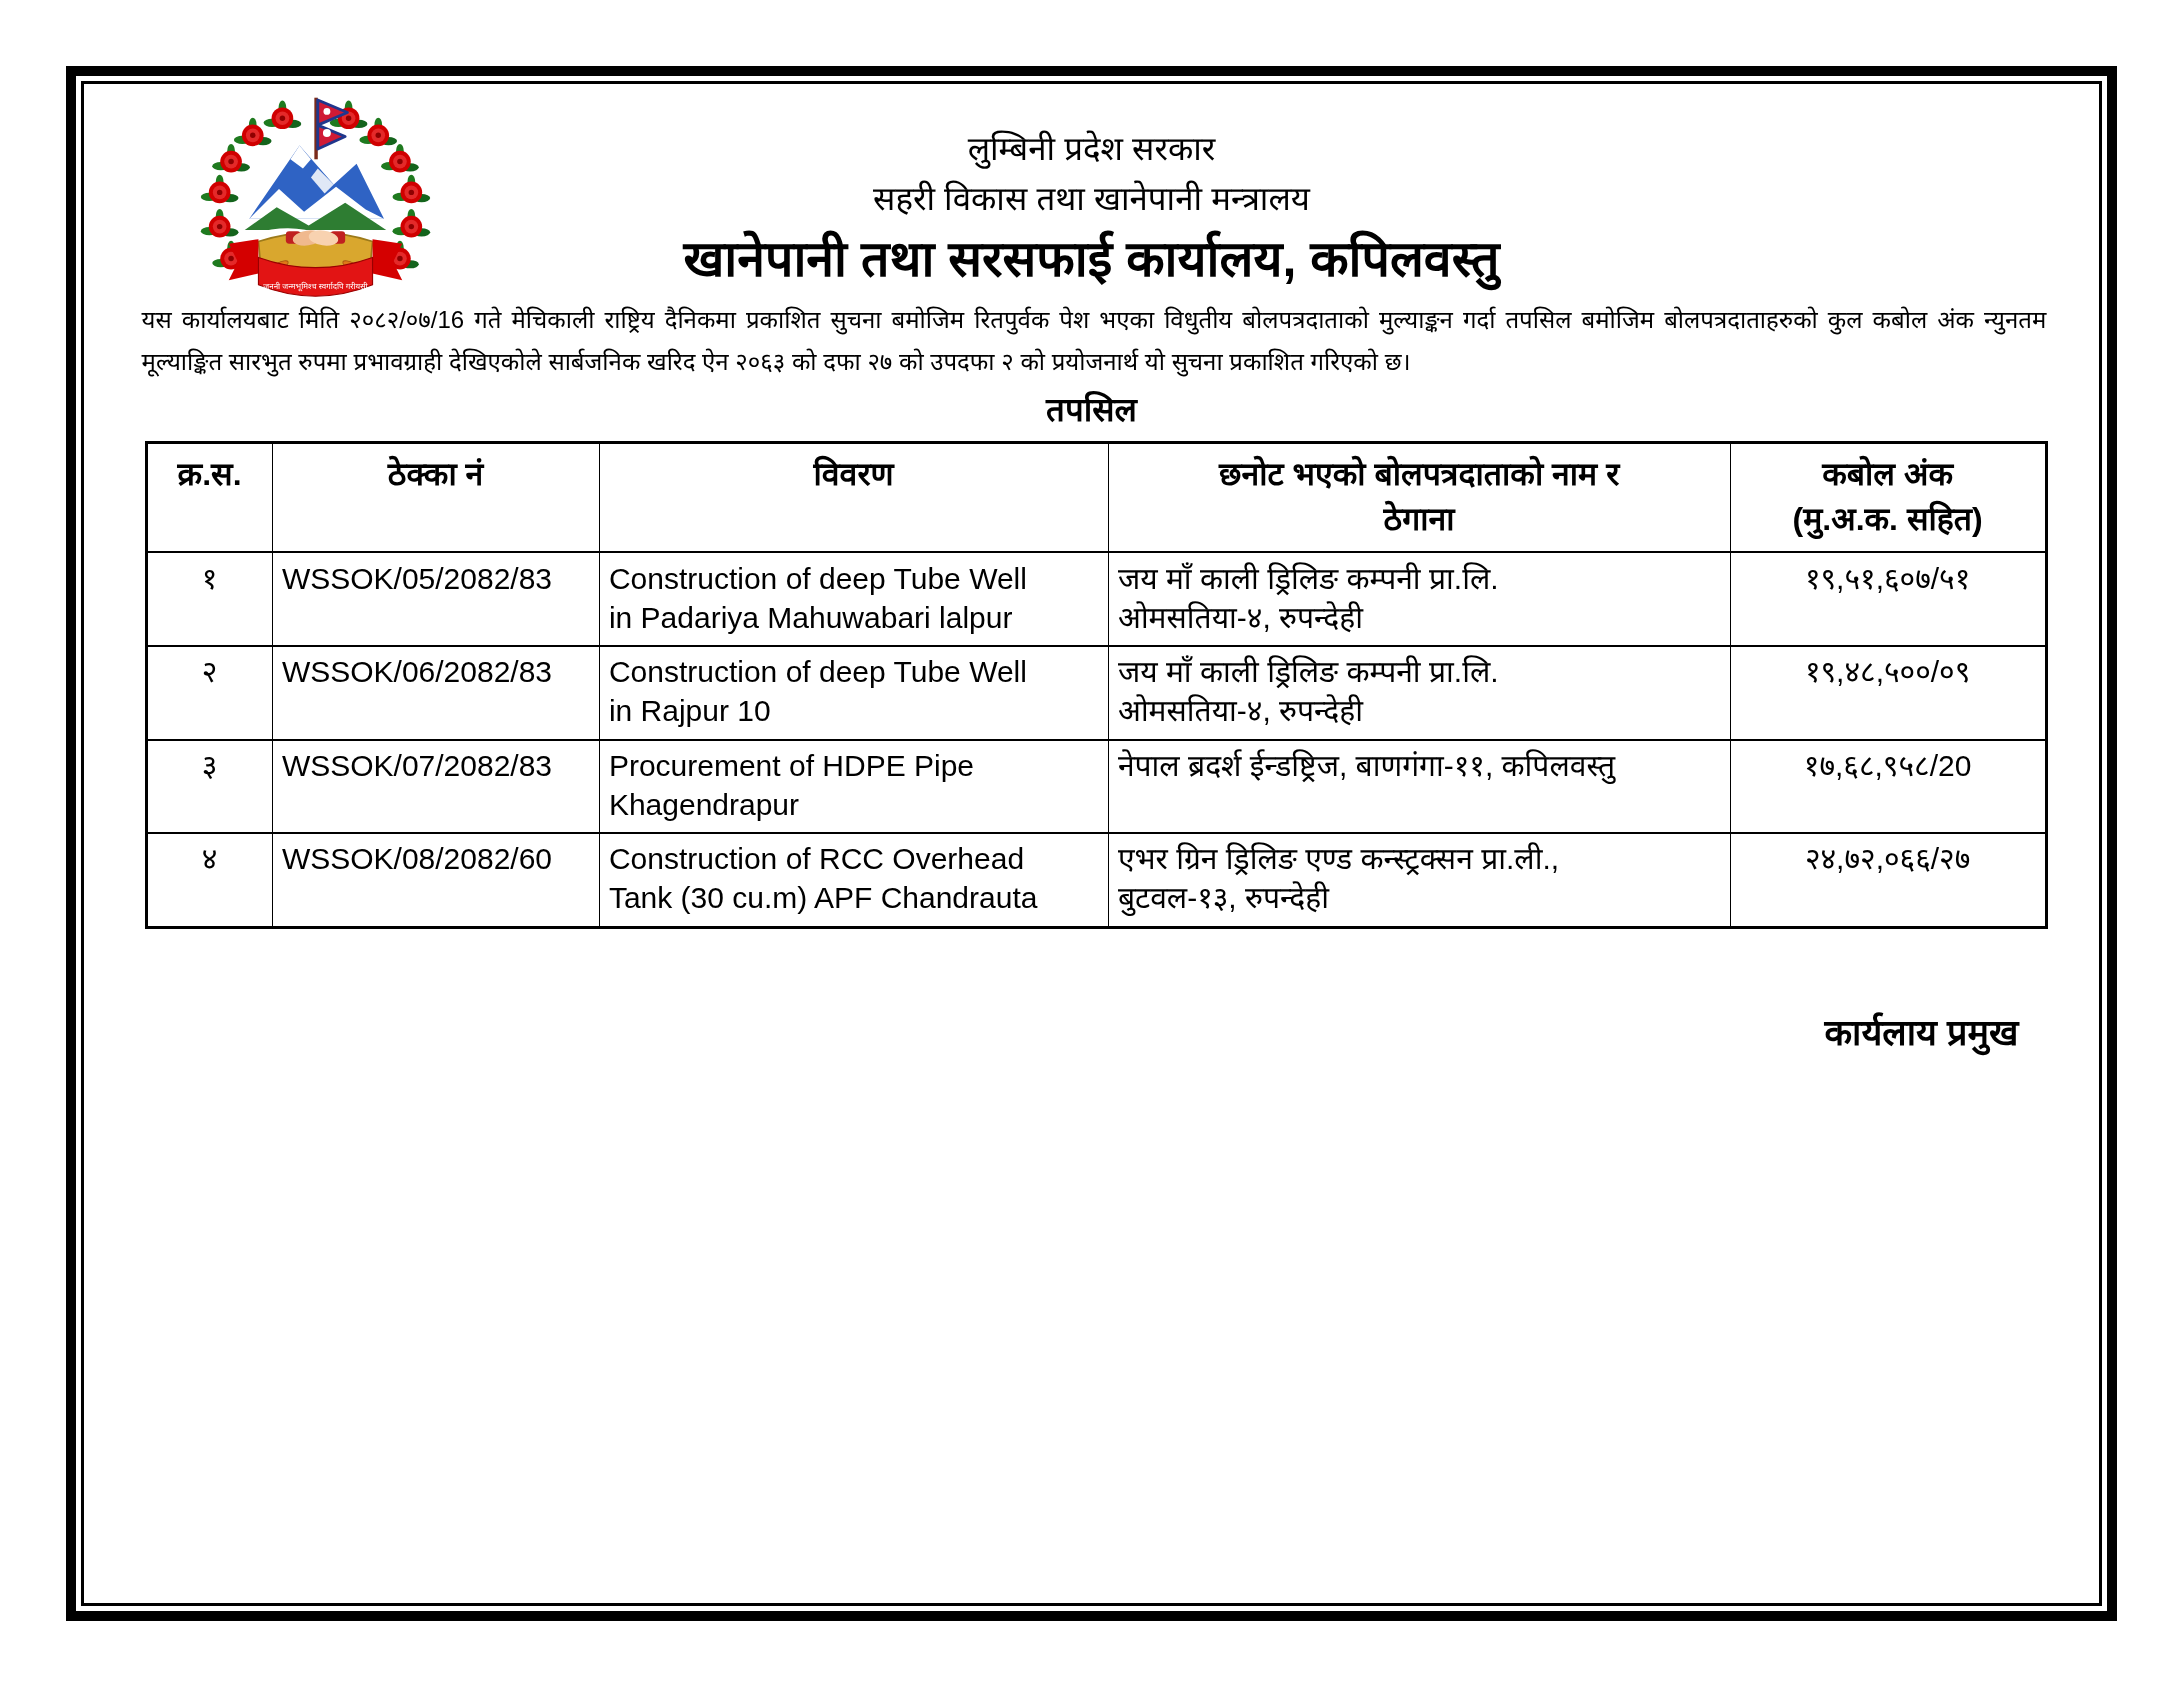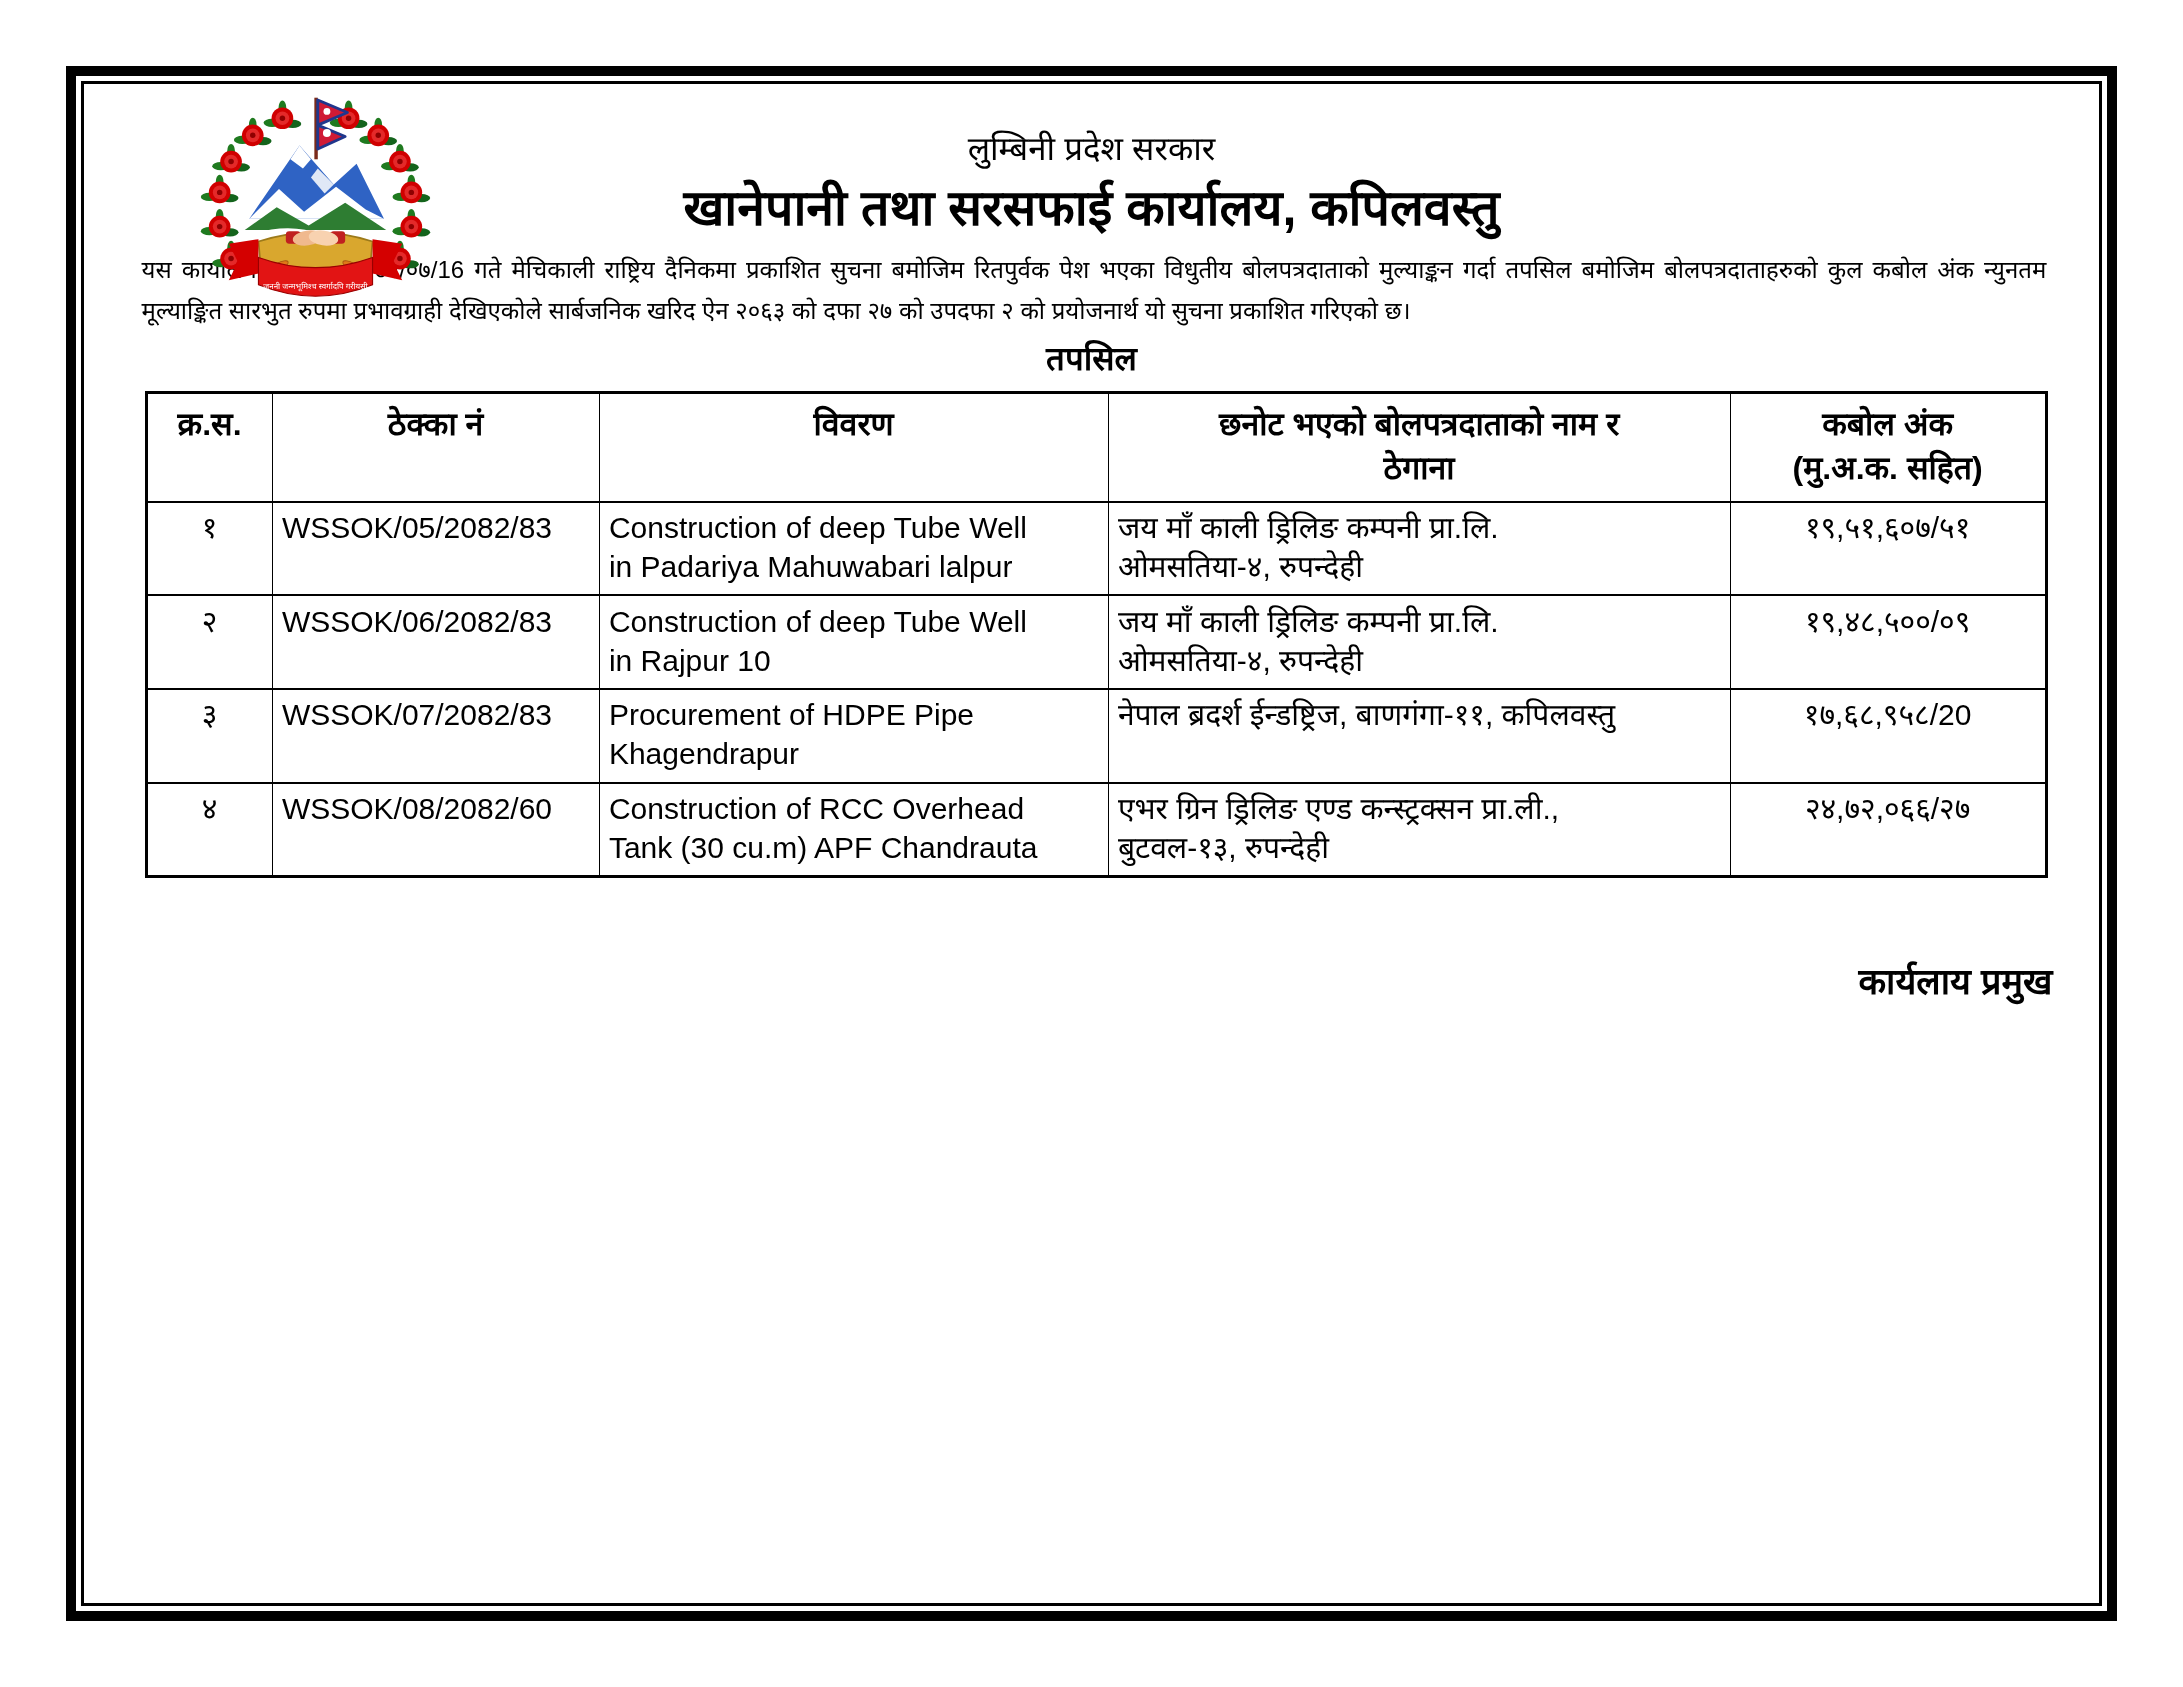--- a/index.html
+++ b/index.html
@@ -57,21 +57,21 @@
   }
   table.notice td {
     font-size:30px; line-height:1.3; padding:5.3px 9.3px; height:81px;
   }
   td.c-serial { text-align:center; padding-top:8px; }
   td.c-contract { text-align:left; }
   td.c-desc { text-align:left; white-space:pre-line; }
   td.c-bidder { text-align:left; white-space:pre-line; }
   td.c-amount { text-align:center; font-size:30px; padding-top:8px; }
 
-  .signature { margin-top:78px; text-align:right; padding-right:47px; font-size:36px; font-weight:700; }
+  .signature { margin-top:78px; text-align:right; padding-right:81px; font-size:36px; font-weight:700; }
 </style>
 </head>
 <body>
 
 <div class="page">
   <div class="frame-outer">
     <div class="frame-inner">
 
       <svg class="emblem" viewBox="0 0 220 200">
         <defs>
@@ -137,20 +137,21 @@
 
         <g>
           <path d="M34,130 L60,126 L60,156 L34,162 L42,146 Z" fill="#d40000"></path>
           <path d="M186,130 L160,126 L160,156 L186,162 L178,146 Z" fill="#d40000"></path>
           <path d="M60,142 Q110,160 160,142 L160,166 Q110,186 60,166 Z" fill="#e21414" stroke="#990000" stroke-width="1"></path>
           <text x="110" y="170" font-size="7" fill="#ffffff" text-anchor="middle">जननी जन्मभूमिश्च स्वर्गादपि गरीयसी</text>
         </g>
       </svg>
 
       <div class="hdr-line1">लुम्बिनी प्रदेश सरकार</div>
+      <div class="hdr-line2">सहरी विकास तथा खानेपानी मन्त्रालय</div>
       <div class="hdr-line3">खानेपानी तथा सरसफाई कार्यालय, कपिलवस्तु</div>
 
 
 
       <div class="body-para">यस कार्यालयबाट मिति २०८२/०७/16 गते मेचिकाली राष्ट्रिय दैनिकमा प्रकाशित सुचना बमोजिम रितपुर्वक पेश भएका विधुतीय बोलपत्रदाताको मुल्याङ्कन गर्दा तपसिल बमोजिम बोलपत्रदाताहरुको कुल कबोल अंक न्युनतम मूल्याङ्कित सारभुत रुपमा प्रभावग्राही देखिएकोले सार्बजनिक खरिद ऐन २०६३ को दफा २७ को उपदफा २ को प्रयोजनार्थ यो सुचना प्रकाशित गरिएको छ।</div>
 
       <div class="tapasil">तपसिल</div>
 
       <table class="notice">
         <colgroup>

